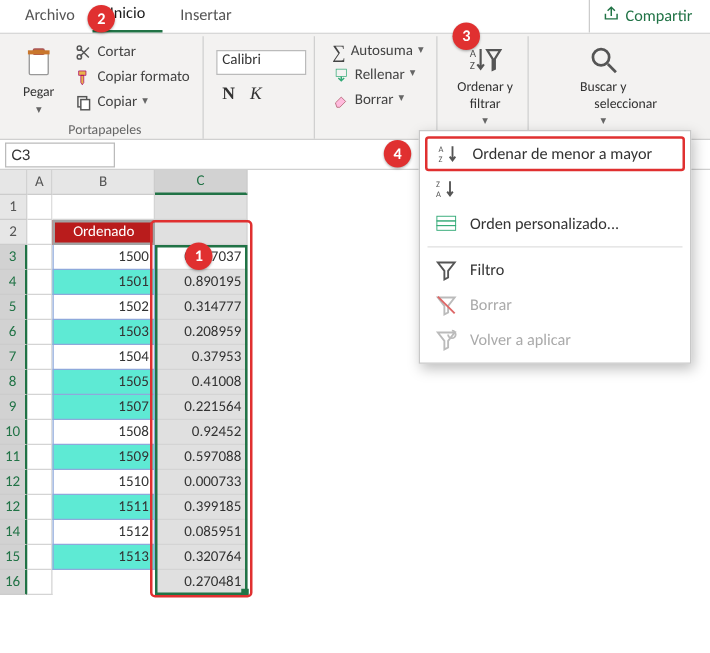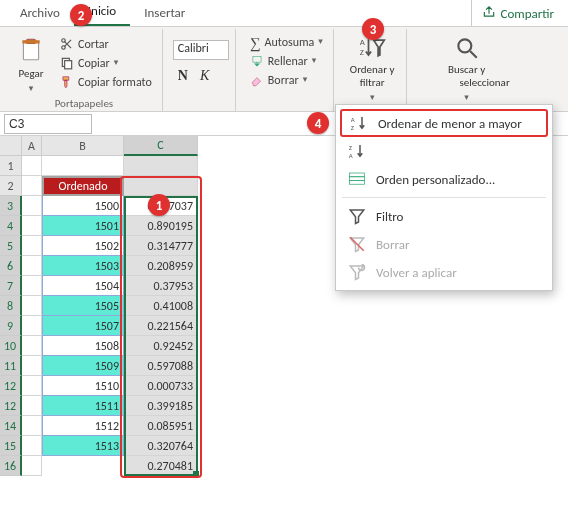--- a/index.html
+++ b/index.html
@@ -64,21 +64,21 @@
   .group:last-child { border-right: none; }
   .group-body { flex: 1; display: flex; align-items: center; gap: 6px; }
   .group-label { font-size: 11px; color: #666; padding-bottom: 2px; }
   .vbtn { display: flex; flex-direction: column; align-items: center; justify-content: center; gap: 2px; padding: 4px 6px; font-size: 11px; color: #333; cursor: pointer; }
   .vbtn svg { display: block; }
   .smallrow { display: flex; gap: 4px; font-size: 12px; color: #444; padding: 1px 4px; cursor: pointer; }
   .stack { display: flex; flex-direction: column; gap: 0px; }
   .dd::after { content: " \25BE"; color: #666; font-size: 9px; }
   .font-input {
     border: 1px solid #bbb; background: #fff; height: 20px; font-size: 12px;
-    padding: 0 18px 0 4px; width: 56px; position: relative;
+    padding: 0 18px 0 4px; width: 72px; position: relative;
   }
   .bold { font-weight: bold; font-family: "Times New Roman", serif; font-size: 14px; padding: 2px 5px; }
   .italic { font-style: italic; font-family: "Times New Roman", serif; font-size: 14px; padding: 2px 5px; }
 
   
   .namebar {
     display: flex; align-items: flex-start; height: 24px; border-bottom: 1px solid #d0d0d0;
   }
   .namebox {
     width: 88px; border: 1px solid #bbb; margin: 2px 4px; height: 20px;
@@ -199,32 +199,32 @@
       </div>
       <div class="stack">
         <div class="smallrow">
           <span><svg width="14" height="14" viewBox="0 0 24 24">
                 <path fill="none" stroke="#555" stroke-width="2" d="M7 7l12 12M7 17L19 5"></path>
                 <circle cx="6" cy="6" r="3" fill="none" stroke="#555" stroke-width="2"></circle>
                 <circle cx="6" cy="18" r="3" fill="none" stroke="#555" stroke-width="2"></circle>
               </svg></span>
           <span>Cortar</span>
         </div>
+        <div class="smallrow">
+          <span><svg width="14" height="14" viewBox="0 0 24 24">
+                <path fill="#e9b44c" stroke="#a06" stroke-width="1" d="M5 3h10v6H5zM8 9h4v10l-2 3-2-3z"></path>
+              </svg></span>
+          <span>Copiar formato</span>
+        </div>
         <div class="smallrow dd">
           <span><svg width="14" height="14" viewBox="0 0 24 24">
                 <rect x="4" y="4" width="12" height="14" fill="none" stroke="#555" stroke-width="2"></rect>
                 <rect x="8" y="8" width="12" height="14" fill="#fff" stroke="#555" stroke-width="2"></rect>
               </svg></span>
           <span>Copiar</span>
-        </div>
-        <div class="smallrow">
-          <span><svg width="14" height="14" viewBox="0 0 24 24">
-                <path fill="#e9b44c" stroke="#a06" stroke-width="1" d="M5 3h10v6H5zM8 9h4v10l-2 3-2-3z"></path>
-              </svg></span>
-          <span>Copiar formato</span>
         </div>
       </div>
     </div>
     <div class="group-label">Portapapeles</div>
   </div>
 
   <div class="group" style="border-right:1px solid #d0d0d0;">
     <div class="group-body">
       <div class="stack" style="gap:6px;">
         <div class="font-input">Calibri</div>

